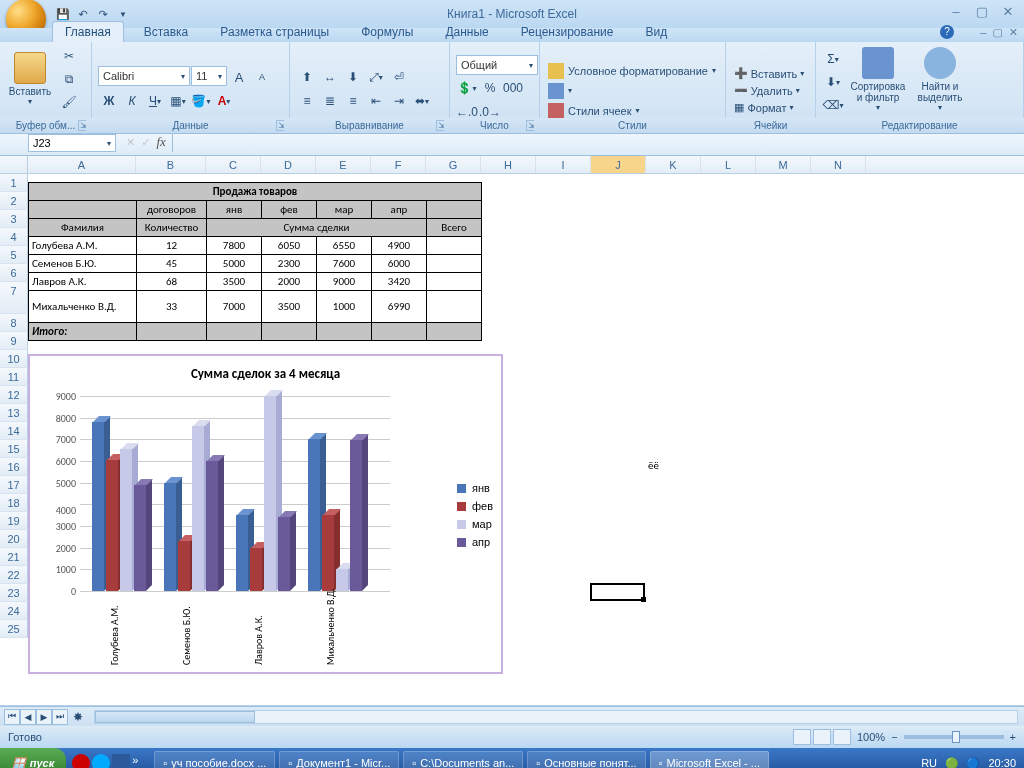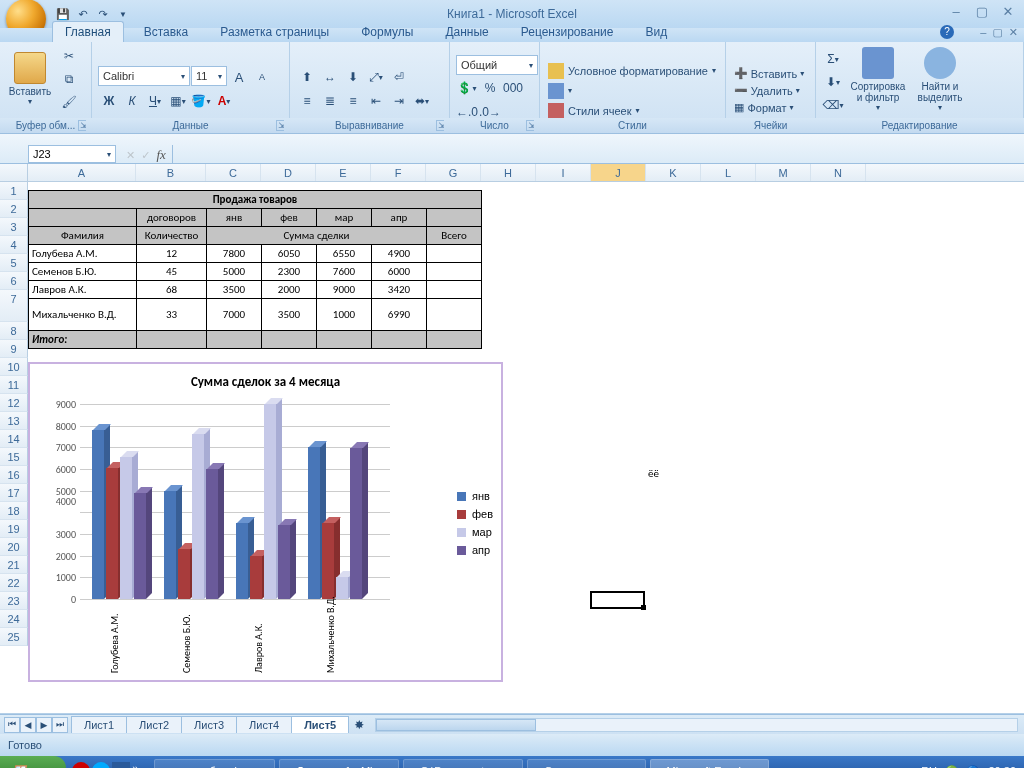--- a/index.html
+++ b/index.html
@@ -25,21 +25,21 @@
   .stack{display:flex;flex-direction:column;gap:1px;justify-content:center;}
   .rowbtns{display:flex;gap:1px;}
   .smbtn{width:22px;height:22px;border:1px solid transparent;display:flex;align-items:center;justify-content:center;font-size:12px;color:#2a4f77;}
   .font-sel{width:92px;height:20px;border:1px solid #9cbfe0;background:#fff;font-size:11px;padding:0 4px;display:flex;align-items:center;justify-content:space-between;color:#333;}
   .size-sel{width:36px;height:20px;border:1px solid #9cbfe0;background:#fff;font-size:11px;padding:0 4px;display:flex;align-items:center;justify-content:space-between;color:#333;}
   .dd{font-size:8px;color:#2a4f77;}
   .launcher{position:absolute;right:2px;bottom:2px;width:11px;height:11px;border:1px solid #9cbfe0;font-size:8px;line-height:9px;text-align:center;color:#3d6a99;}
   .stylebtn{display:flex;align-items:center;gap:4px;font-size:11px;color:#2a4f77;padding:1px 2px;}
   .stylebtn .ico{width:16px;height:16px;}
   .cellbtn{display:flex;align-items:center;gap:3px;font-size:11px;color:#2a4f77;padding:1px 2px;}
-  .fx-bar { height: 30px; background: linear-gradient(#eff6fc,#dcebf7); border-bottom:1px solid #9cbfe0; display:flex;align-items:flex-end;}
+  .fx-bar { height: 22px; background: linear-gradient(#eff6fc,#dcebf7); border-bottom:1px solid #9cbfe0; display:flex;align-items:flex-start;}
   .name-box{width:88px;height:18px;margin:0 4px 0 28px;border:1px solid #9cbfe0;background:#fff;display:flex;align-items:center;justify-content:space-between;padding:0 4px;font-size:11px;}
   .fx-controls{display:flex;align-items:center;gap:6px;padding:0 6px;color:#888;}
   .fx-label{font-style:italic;font-family:"Times New Roman";font-size:13px;color:#555;}
   .fx-input{flex:1;height:18px;border-left:1px solid #9cbfe0;padding:0 6px;}
   .grid-area{position:relative;height:550px;overflow:hidden;border-bottom:1px solid #b5d0e8;}
   .col-hdrs{position:absolute;top:0;left:0;right:0;height:18px;display:flex;background:linear-gradient(#f4f8fc,#e3edf6);border-bottom:1px solid #b8cee2;}
   .rowh-corner{width:28px;border-right:1px solid #b8cee2;background:linear-gradient(#f4f8fc,#e3edf6);}
   .colh{width:55px;border-right:1px solid #d6e3ef;text-align:center;font-size:11px;color:#3d6a99;line-height:18px;}
   .colh.wide{width:108px;}
   .colh.med{width:70px;}
@@ -420,21 +420,21 @@
           </tr>
         </tbody>
       </table>
     <div class="chart">
       <div class="chart-title">Сумма сделок за 4 месяца</div>
       <div class="axis-y" id="axis-y">
           <div class="ytick" style="top: 195px;">0</div>
           <div class="ytick" style="top: 173.333px;">1000</div>
           <div class="ytick" style="top: 151.667px;">2000</div>
           <div class="ytick" style="top: 130px;">3000</div>
-          <div class="ytick" style="top: 97px;">4000</div>
+          <div class="ytick" style="top: 114px;">4000</div>
           <div class="ytick" style="top: 86.6667px;">5000</div>
           <div class="ytick" style="top: 65px;">6000</div>
           <div class="ytick" style="top: 43.3333px;">7000</div>
           <div class="ytick" style="top: 21.6667px;">8000</div>
           <div class="ytick" style="top: 0px;">9000</div>
         </div>
       <div class="chart-plot" id="chart-plot">
           <div class="grid-line" style="top: 195px;"></div>
           <div class="grid-line" style="top: 173.333px;"></div>
           <div class="grid-line" style="top: 151.667px;"></div>
@@ -556,35 +556,41 @@
   </div>
 </div>
 
 <div class="sheet-tabs">
   <div class="tab-nav">
     <span>⏮</span>
     <span>◀</span>
     <span>▶</span>
     <span>⏭</span>
   </div>
-  <div id="stabs" style="display:flex;margin-left:4px">
-      <div class="stab">Лист1</div>
-      <div class="stab">Лист2</div>
-      <div class="stab">Лист3</div>
-      <div class="stab">Лист4</div>
-      <div class="stab active">Лист5</div>
-    </div>
   <span class="smbtn" style="width:20px;font-size:12px">✸</span>
   <div class="hscroll">
       <div class="thumb"></div>
     </div>
 </div>
 
 <div class="status-bar">
   <span>Готово</span>
+  <div class="zoom">
+    <div class="views">
+        <span></span>
+        <span></span>
+        <span></span>
+      </div>
+    <span>100%</span>
+    <span>−</span>
+    <div class="zoom-slider">
+        <div class="th"></div>
+      </div>
+    <span>+</span>
+  </div>
 </div>
 
 <div class="taskbar">
   <div class="start">🪟 <span>пуск</span></div>
   <div class="ql">
       <span style="background:#c00;border-radius:50%"></span>
       <span style="background:#0af;border-radius:50%"></span>
       <span style="background:#2a5a9a"></span>
       <span>»</span>
     </div>

